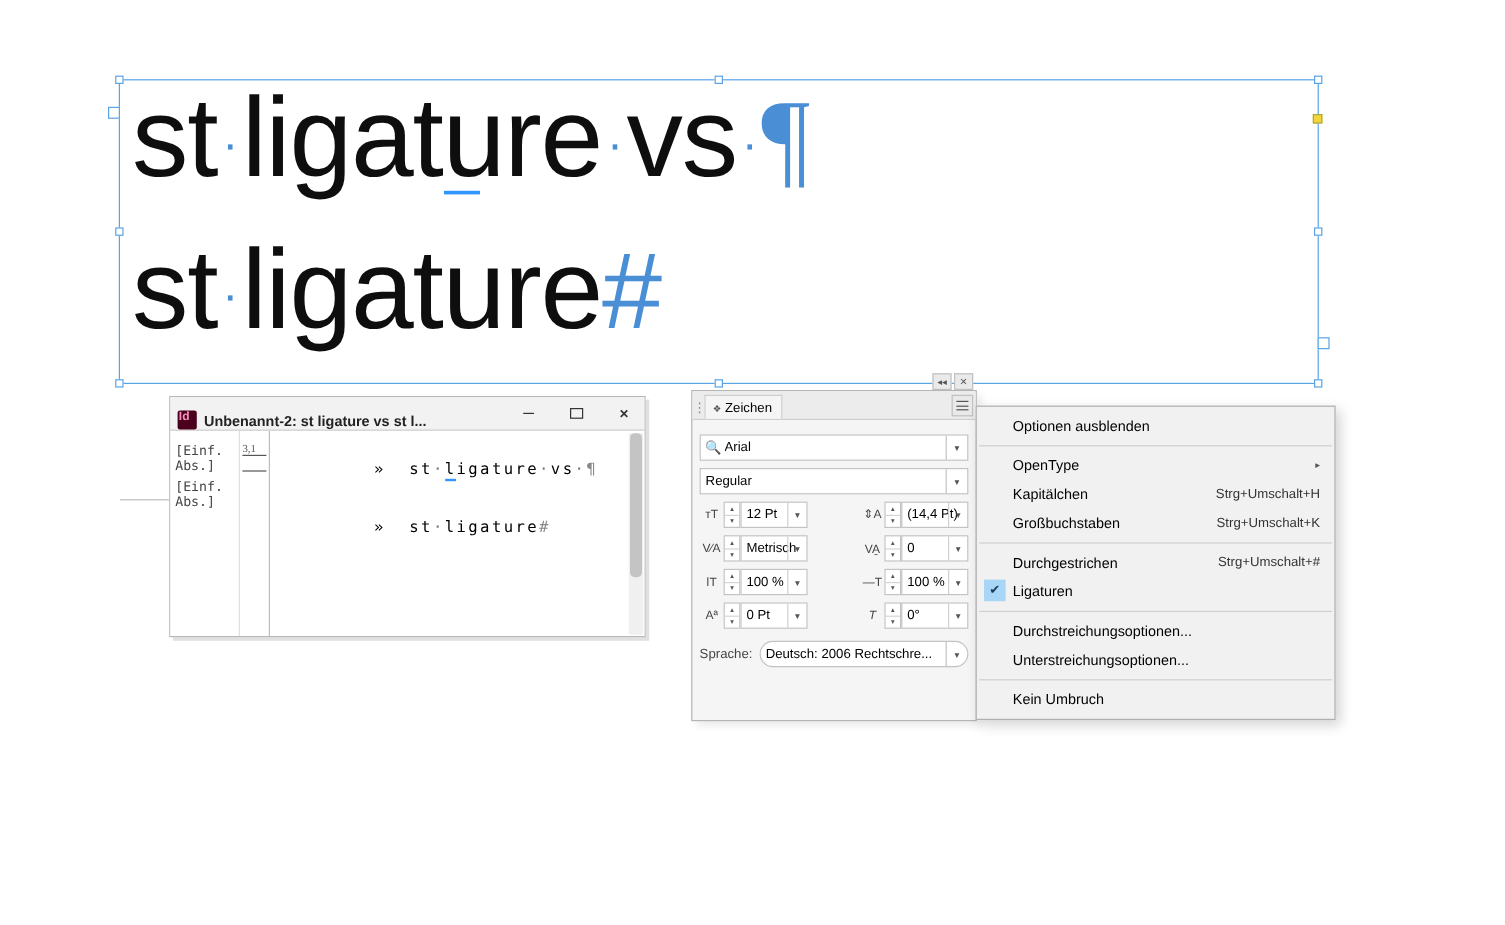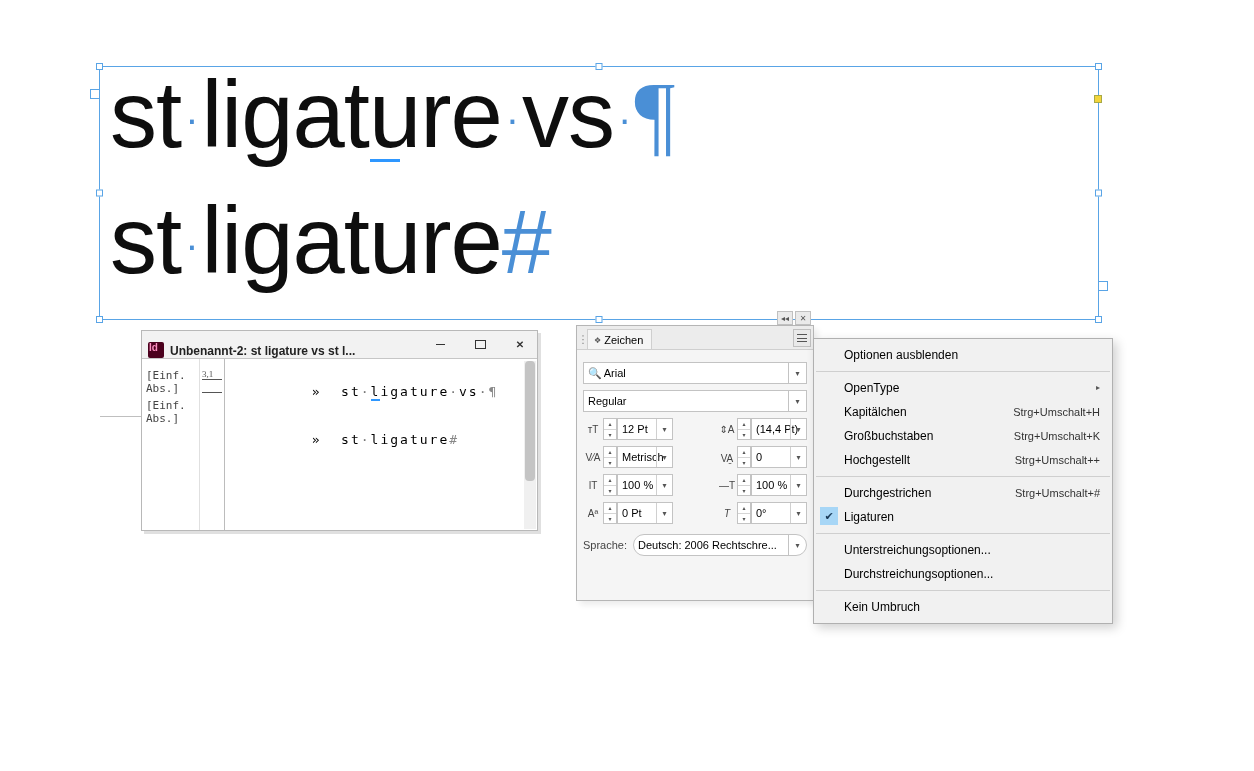--- a/index.html
+++ b/index.html
@@ -452,37 +452,33 @@
     <span class="submenu-arrow">▸</span>
   </div>
   <div class="item">
     <span class="label">Kapitälchen</span>
     <span class="shortcut">Strg+Umschalt+H</span>
   </div>
   <div class="item">
     <span class="label">Großbuchstaben</span>
     <span class="shortcut">Strg+Umschalt+K</span>
   </div>
-  <div class="item">
-    <span class="label">Hochgestellt</span>
-    <span class="shortcut">Strg+Umschalt++</span>
-  </div>
   <div class="sep"></div>
   <div class="item">
     <span class="label">Durchgestrichen</span>
     <span class="shortcut">Strg+Umschalt+#</span>
   </div>
   <div class="item">
     <span class="check">✔</span>
     <span class="label">Ligaturen</span>
   </div>
   <div class="sep"></div>
   <div class="item">
+    <span class="label">Durchstreichungsoptionen...</span>
+  </div>
+  <div class="item">
     <span class="label">Unterstreichungsoptionen...</span>
   </div>
-  <div class="item">
-    <span class="label">Durchstreichungsoptionen...</span>
-  </div>
   <div class="sep"></div>
   <div class="item">
     <span class="label">Kein Umbruch</span>
   </div>
 </div>
 
 </body></html>

